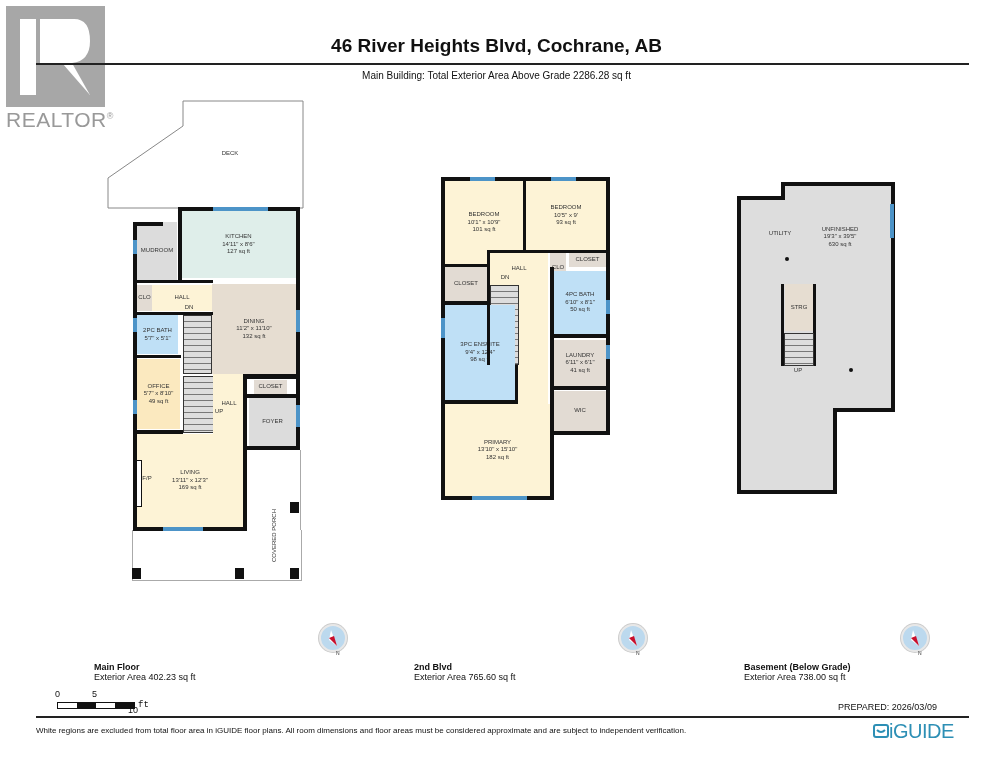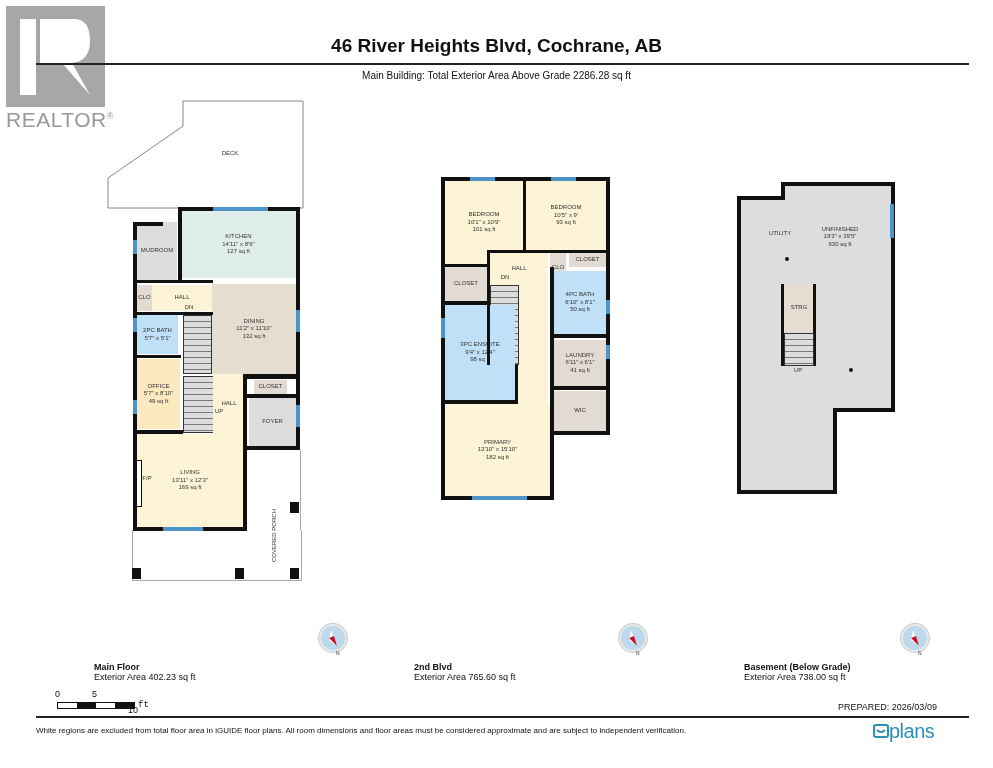--- a/index.html
+++ b/index.html
@@ -255,14 +255,14 @@
   <span class="abs scale-num" style="left:138px;top:700px;font-family:Liberation Mono, monospace;">ft</span>
 </div>
 
 <div class="abs prepared">PREPARED: 2026/03/09</div>
 <div class="abs rule-bottom"></div>
 <div class="abs disclaimer">White regions are excluded from total floor area in iGUIDE floor plans. All room dimensions and floor areas must be considered approximate and are subject to independent verification.</div>
 <div class="abs iguide">
   <svg width="16" height="16" viewBox="0 0 16 16" style="vertical-align:-1px">
     <rect x="1" y="2" width="14" height="12" rx="2" fill="none" stroke="#2d8fb5" stroke-width="2"></rect>
     <path d="M4 7 Q8 11 12 7" fill="none" stroke="#2d8fb5" stroke-width="2"></path>
-  </svg><span>plans</span>
+  </svg><span>iGUIDE</span>
 </div>
 
 </body></html>

